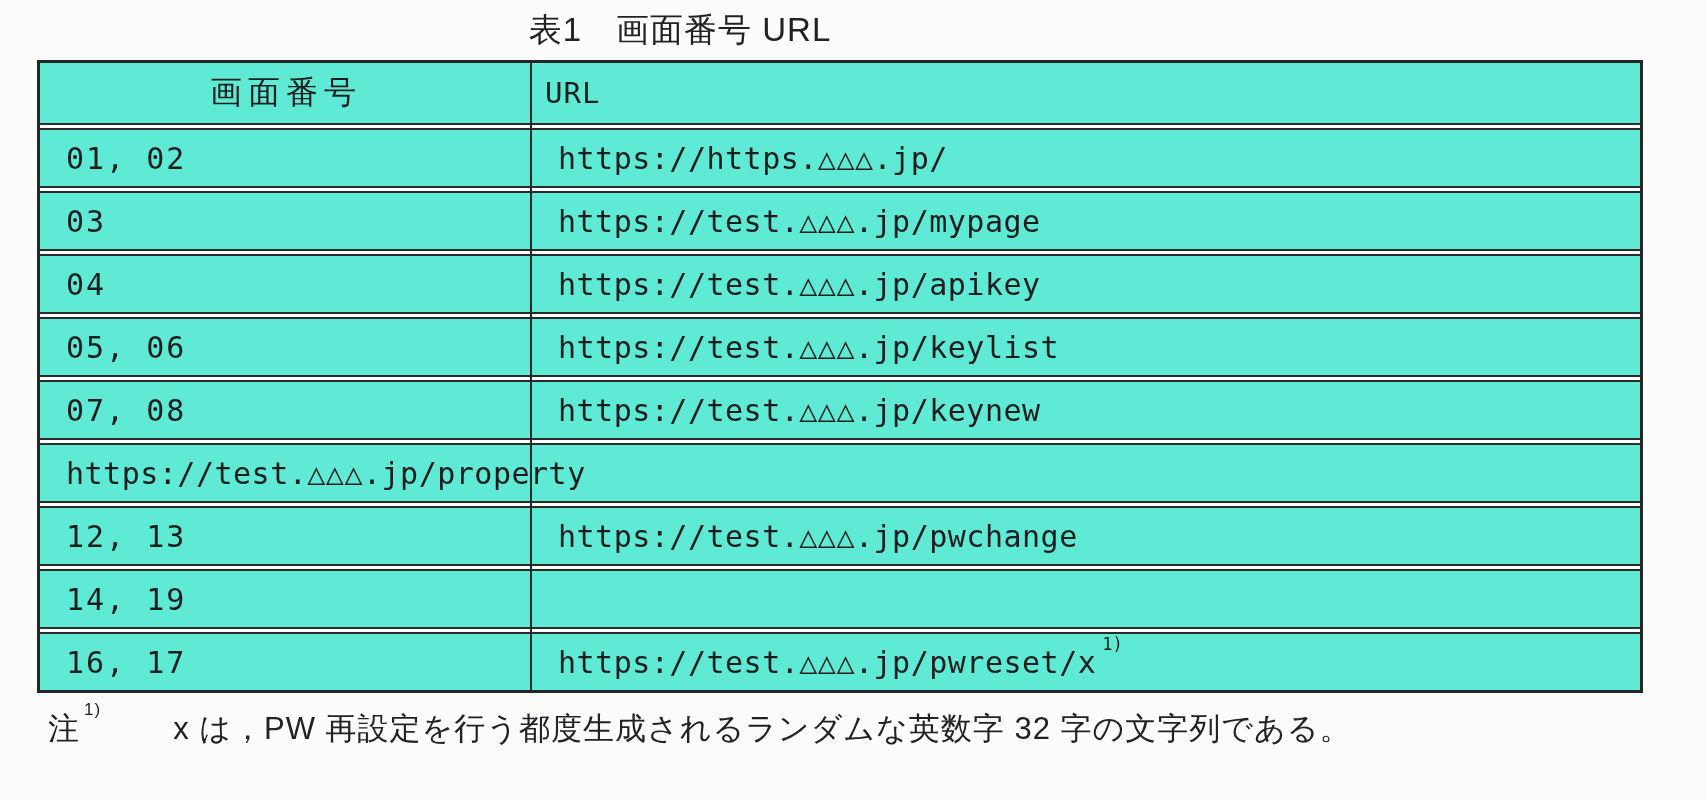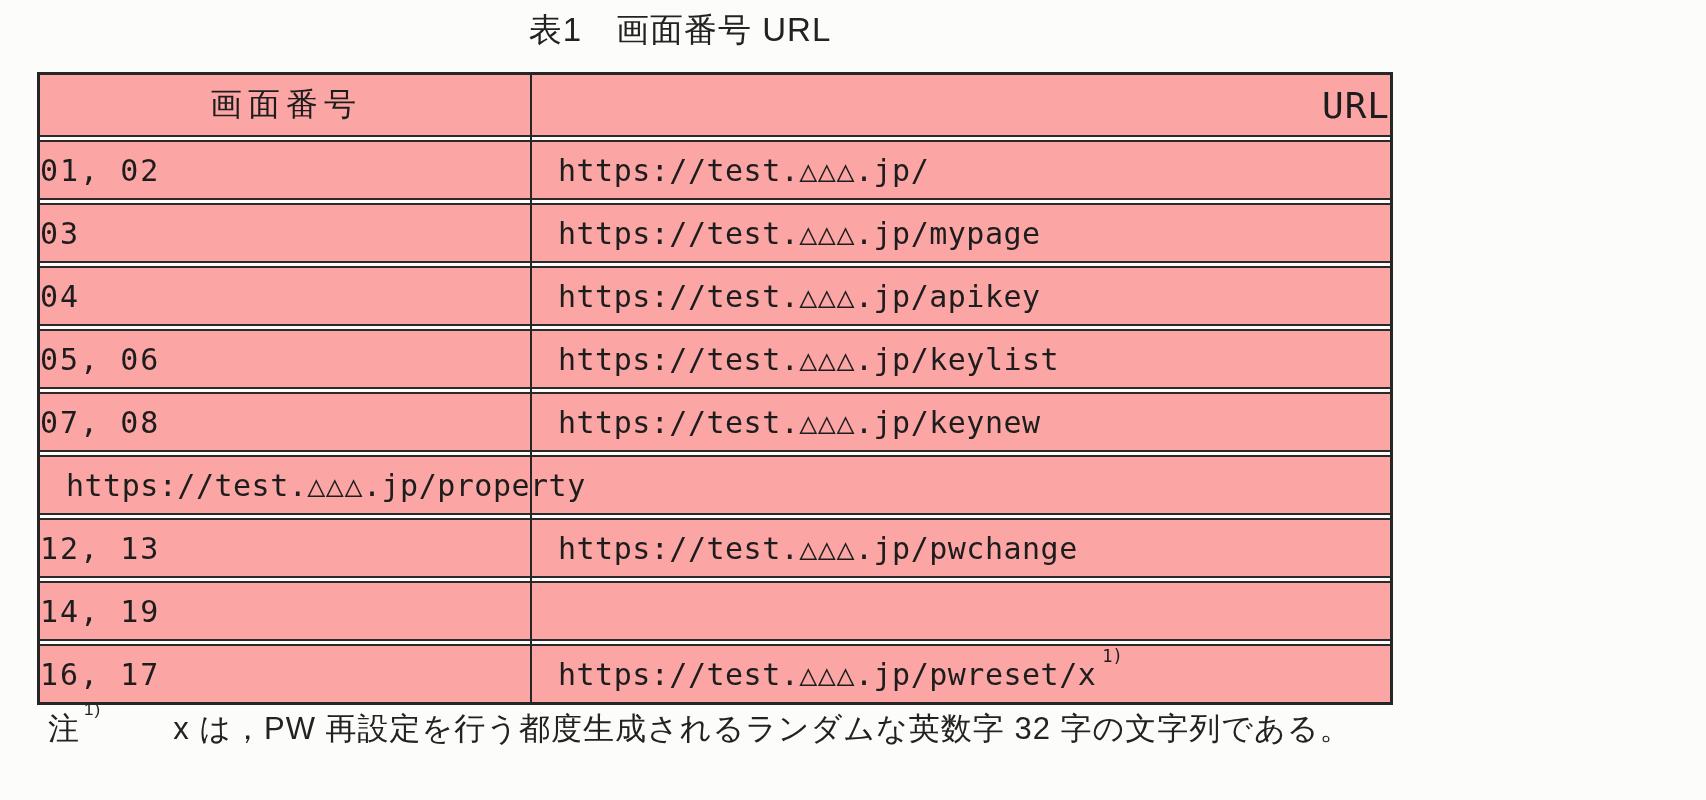--- a/index.html
+++ b/index.html
@@ -29,24 +29,24 @@
     font-size: 33px;
     letter-spacing: 1px;
     color: #222;
     white-space: nowrap;
   }
 
   
   .scan-table {
     position: absolute;
     left: 37px;
-    top: 72px;
-    width: 1356px;
+    top: 60px;
+    width: 1606px;
     border: 3px solid #262626;
-    background: #fca5a5;
+    background: #5eead4;
   }
 
   .col-divider {
     position: absolute;
     top: 0;
     bottom: 0;
     left: 490px;
     width: 2px;
     background: #262626;
   }
@@ -64,20 +64,21 @@
   .rule-double {
     height: 7px;
     border-top: 2px solid #2a2a2a;
     border-bottom: 2px solid #2a2a2a;
     background: #fdfdfc;
   }
 
   .cell-screens {
     width: 492px;
     flex: 0 0 492px;
+    padding-left: 26px;
     font-family: "DejaVu Sans Mono", "Liberation Mono", monospace;
     font-size: 30px;
     letter-spacing: 2px;
     color: #1d1d1d;
     white-space: nowrap;
   }
 
   .cell-url {
     flex: 1 1 auto;
     padding-left: 26px;
@@ -90,24 +91,24 @@
 
   .header-row .cell-screens {
     text-align: center;
     padding-left: 0;
     font-family: "Liberation Sans", "DejaVu Sans", sans-serif;
     font-size: 32px;
     letter-spacing: 6px;
   }
 
   .header-row .cell-url {
-    text-align: right;
+    text-align: left;
     padding-left: 13px;
     font-family: "DejaVu Sans Mono", "Liberation Mono", monospace;
-    font-size: 36px;
+    font-size: 29px;
     letter-spacing: 1px;
   }
 
   sup.note-ref {
     font-size: 17px;
     letter-spacing: 0;
     position: relative;
     top: -12px;
     margin-left: 6px;
     font-family: "DejaVu Sans Mono", "Liberation Mono", monospace;
@@ -149,21 +150,21 @@
 
     <div class="row header-row">
       <div class="cell-screens">画面番号</div>
       <div class="cell-url">URL</div>
     </div>
 
     <div class="rule-double"></div>
 
     <div class="row">
       <div class="cell-screens">01, 02</div>
-      <div class="cell-url">https://test.△△△.jp/</div>
+      <div class="cell-url">https://https.△△△.jp/</div>
     </div>
     <div class="rule-double"></div>
 
     <div class="row">
       <div class="cell-screens">03</div>
       <div class="cell-url">https://test.△△△.jp/mypage</div>
     </div>
     <div class="rule-double"></div>
 
     <div class="row">

